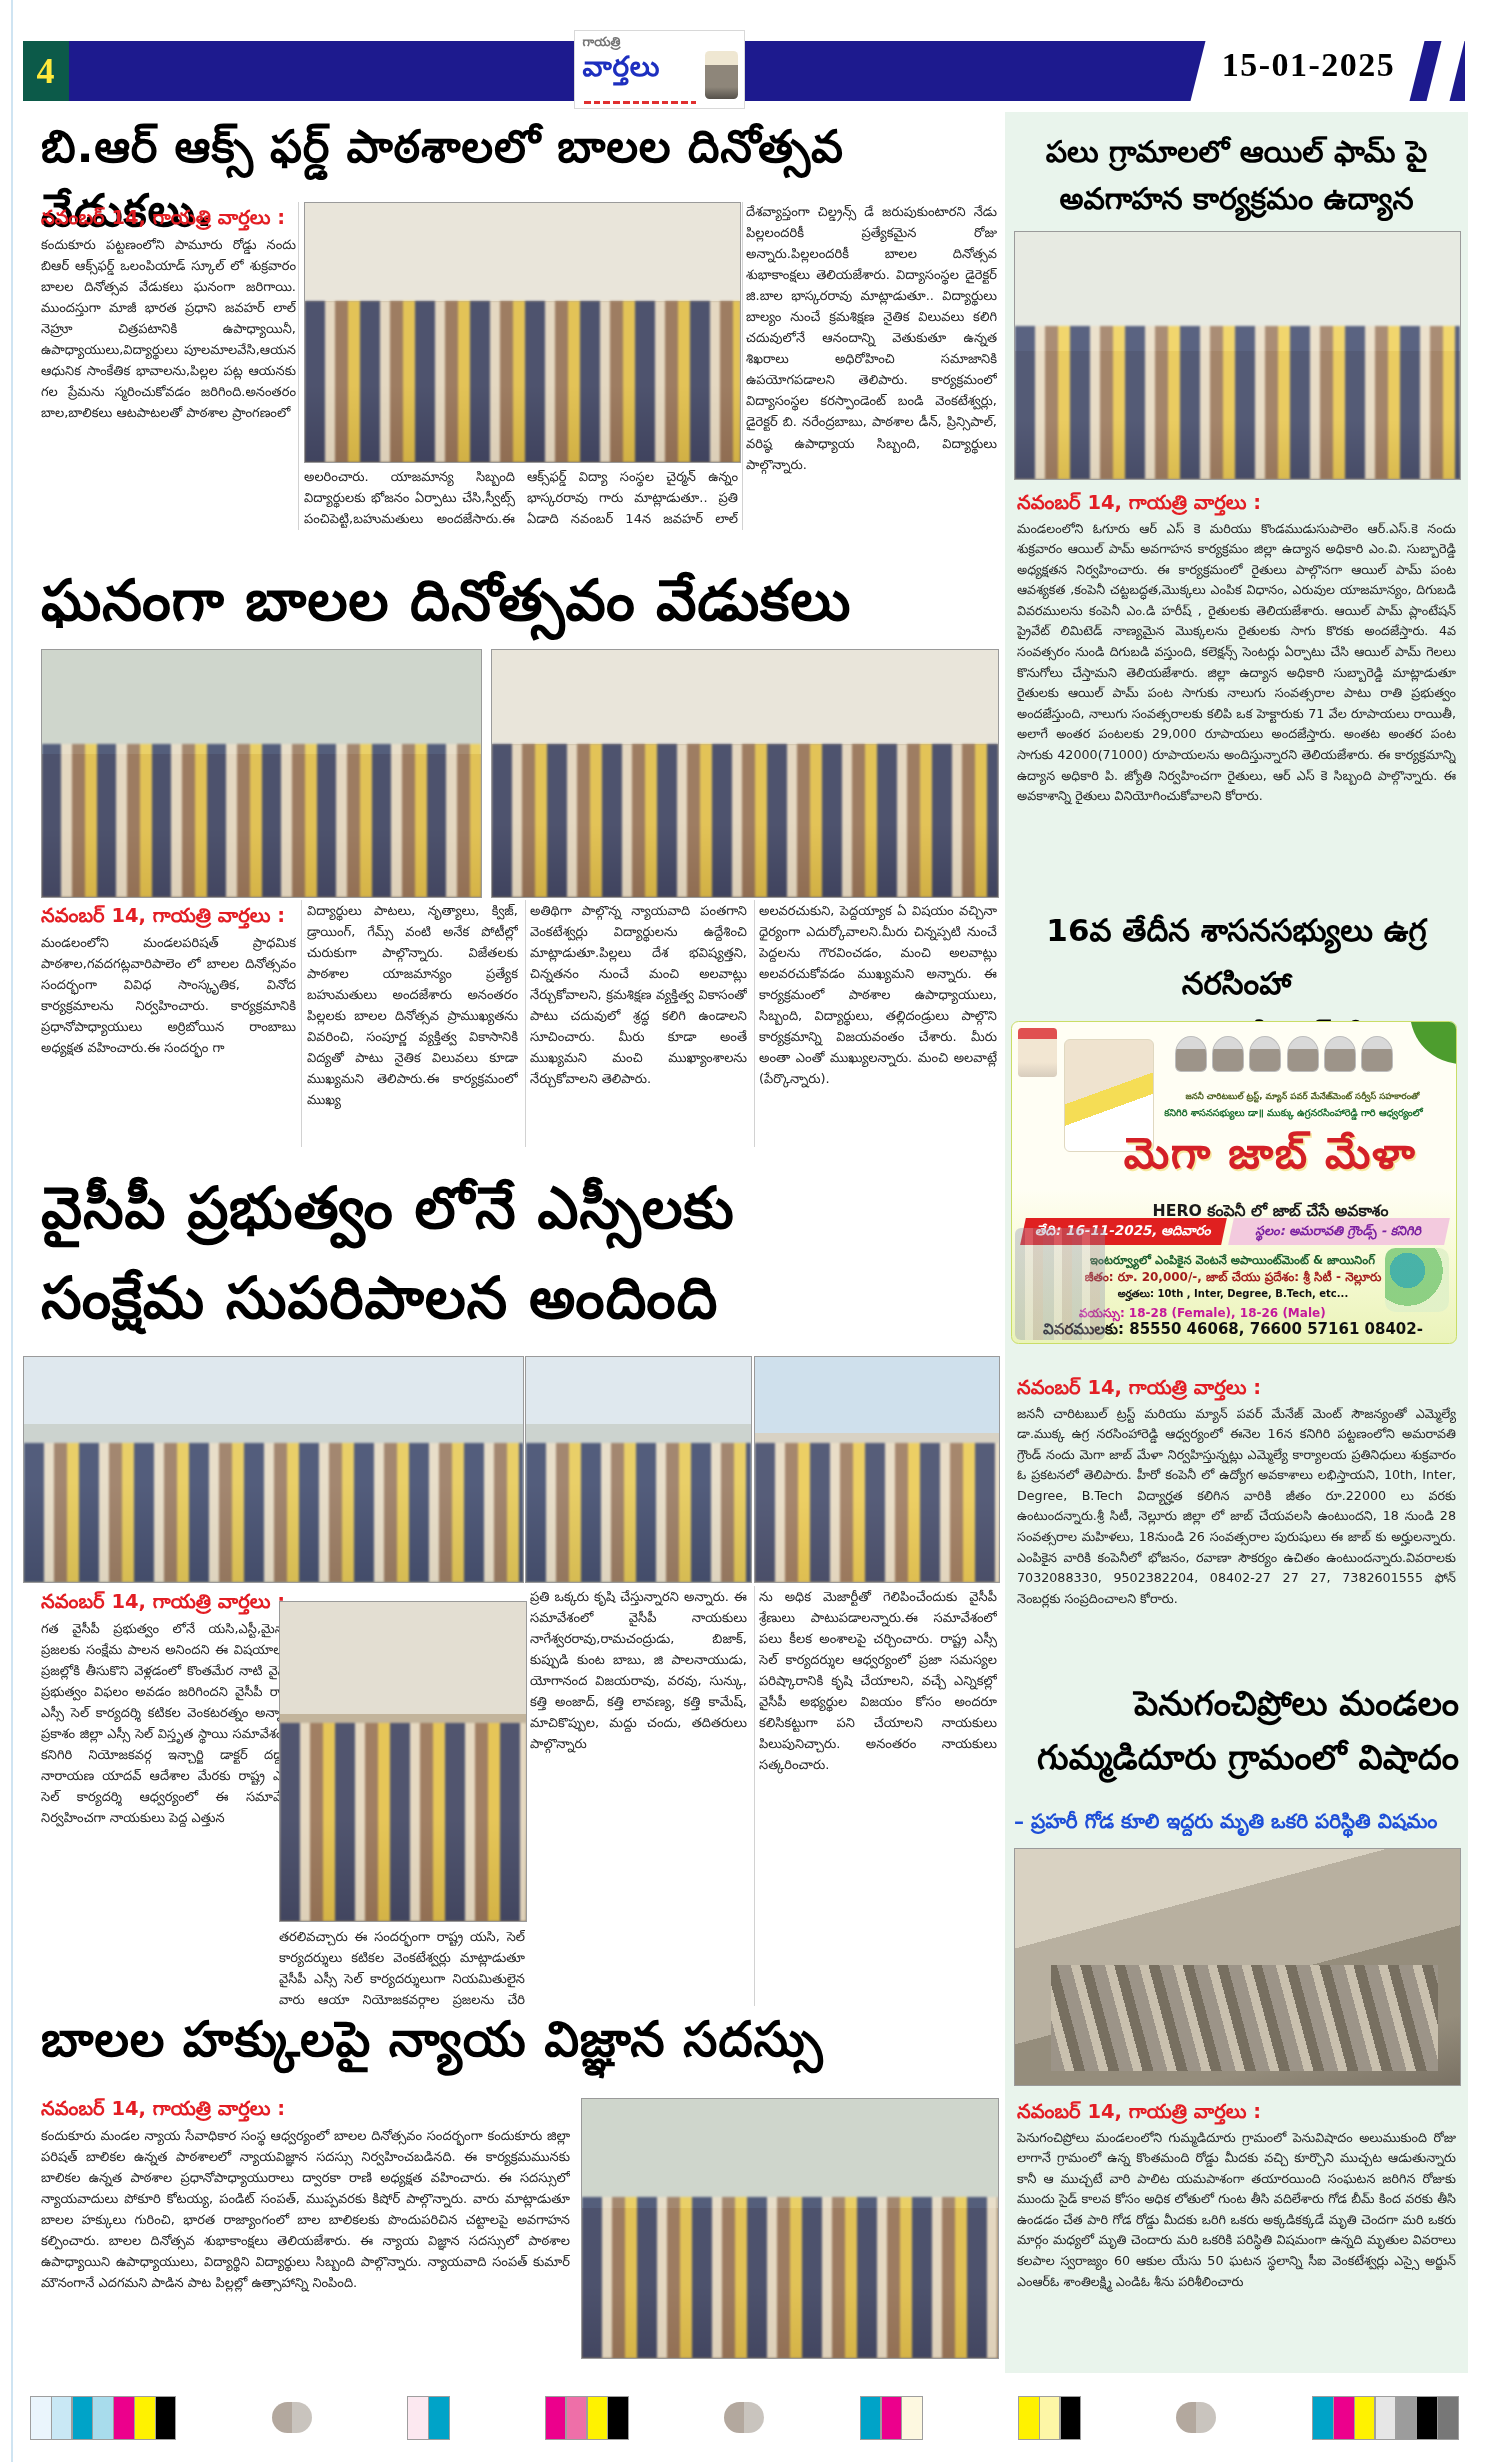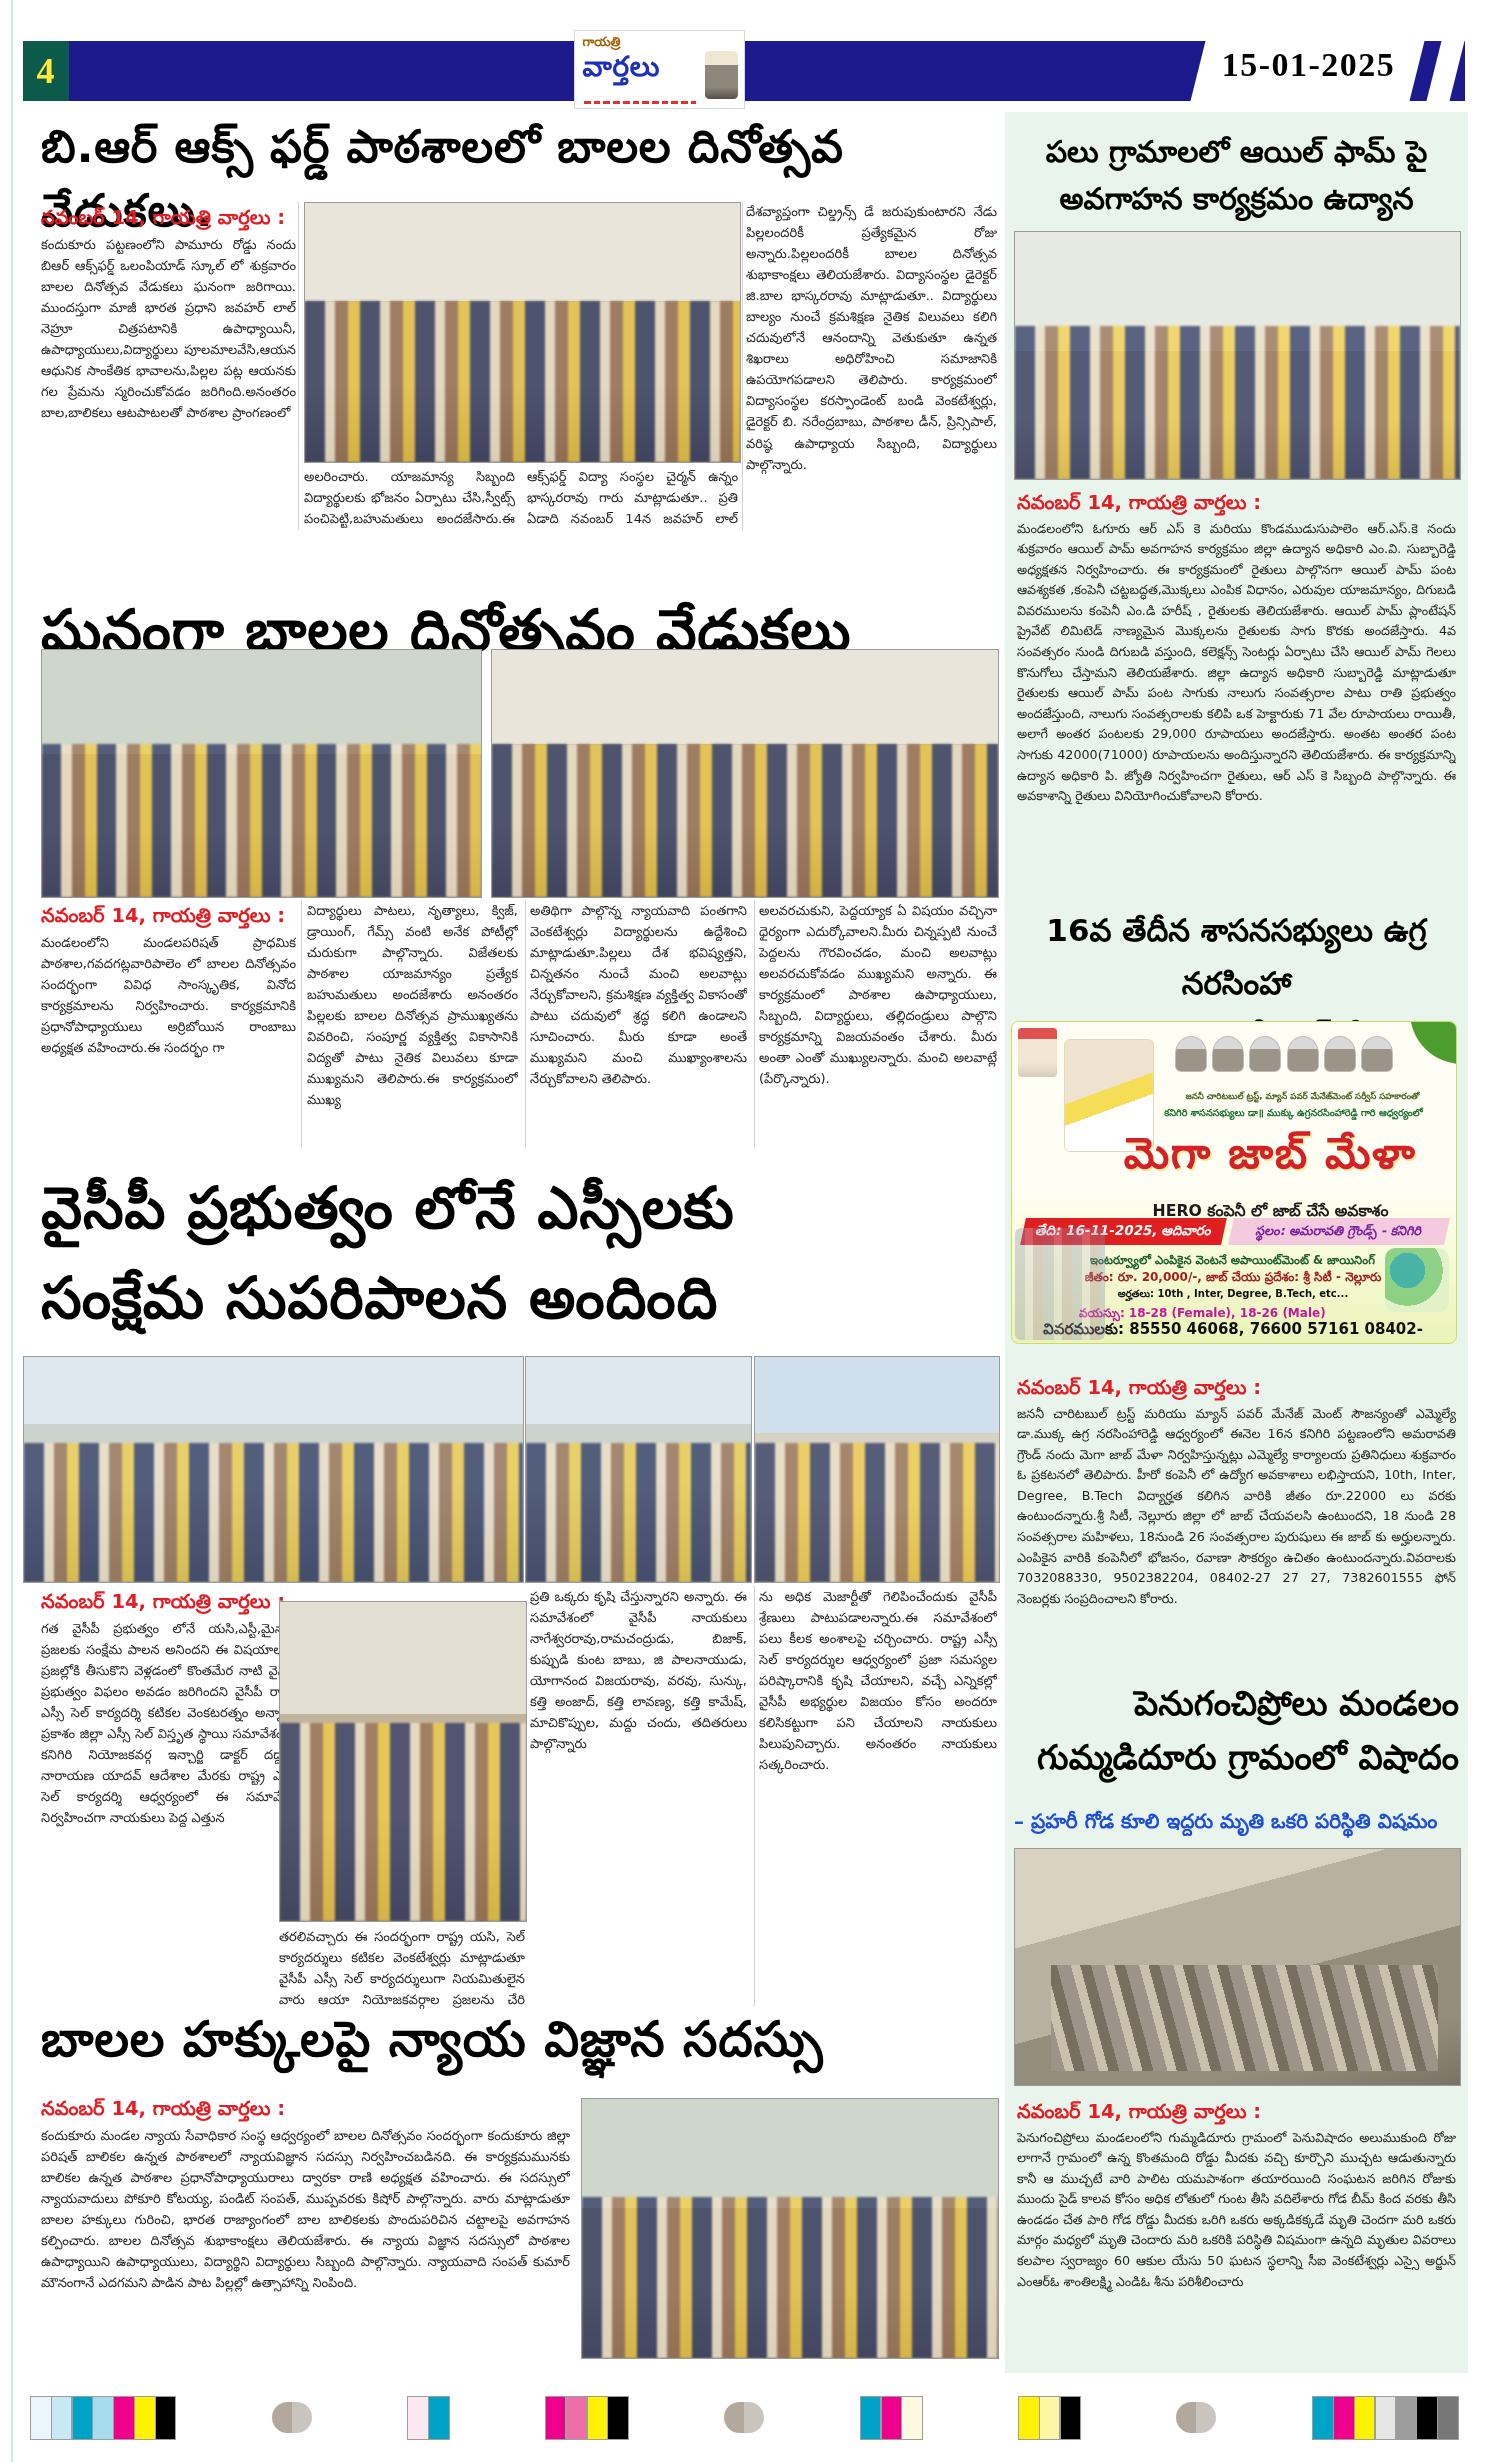--- a/index.html
+++ b/index.html
@@ -12,21 +12,21 @@
   .pagenum-box{left:22.5px;top:41px;width:46px;height:60px;background:#0c5a49;
                display:flex;align-items:center;justify-content:center;}
   .pagenum{color:#ffe93c;font-size:36px;font-weight:bold;font-family:"Liberation Serif",serif;}
   .navbar{left:69px;top:41px;width:1396px;height:60px;background:#1d1a8e;}
   .date-panel{left:1198px;top:41px;width:219px;height:60px;background:#ffffff;transform:skewX(-14deg);}
   .date-sliver{left:1434px;top:41px;width:22.5px;height:60px;background:#ffffff;transform:skewX(-14deg);}
   .date-text{left:1200px;top:46px;width:217px;text-align:center;font-family:"Liberation Serif",serif;
              font-weight:bold;font-size:34px;color:#000;letter-spacing:1.5px;}
   .masthead{left:574px;top:30px;width:171px;height:79px;background:#ffffff;border:0.7px solid #d8d8d8;
             text-align:left;padding:3px 7.5px;box-sizing:border-box;}
-  .masthead-top{color:#a16207;font-size:12.7px;font-weight:bold;}
+  .masthead-top{color:#737373;font-size:12.7px;font-weight:bold;}
   .masthead-main{color:#1d2fbf;font-size:28px;font-weight:900;line-height:1.05;letter-spacing:0.7px;}
   .masthead-fig{position:absolute;right:6px;top:19.5px;width:33px;height:48px;border-radius:4.5px;
                 background:linear-gradient(180deg,#efe7d2 0 30%,#8e867a 30% 75%,#55504a 100%);}
   .masthead-squiggle{position:absolute;left:9px;bottom:3.7px;width:112px;height:3.7px;
                 background:repeating-linear-gradient(90deg,#e03030 0 6.7px,transparent 6.7px 9.7px);}
 
   
   .headline{font-weight:900;color:#000;letter-spacing:0.7px;}
   .bodytxt{font-size:13px;line-height:1.62;text-align:justify;color:#222;overflow:hidden;}
   .bodytxt .dl{color:#e31e24;font-weight:bold;font-size:19.5px;}
@@ -131,21 +131,21 @@
       <div class="crowd"></div>
     </div>
 
   <div class="abs bodytxt" style="left:304px;top:466px;width:211px;height:64px;">అలరించారు. యాజమాన్య సిబ్బంది విద్యార్థులకు భోజనం ఏర్పాటు చేసి,స్వీట్స్ పంచిపెట్టి,బహుమతులు అందజేసారు.ఈ సందర్భంగా బి.ఆర్</div>
   <div class="abs bodytxt" style="left:527px;top:466px;width:211px;height:64px;">ఆక్స్‌ఫర్డ్ విద్యా సంస్థల చైర్మన్ ఉన్నం భాస్కరరావు గారు మాట్లాడుతూ.. ప్రతి ఏడాది నవంబర్ 14న జవహర్ లాల్ నెహ్రూ జయంతి సందర్భంగా</div>
 
   <div class="abs bodytxt" style="left:746px;top:201px;width:251px;height:330px;">దేశవ్యాప్తంగా చిల్డ్రన్స్ డే జరుపుకుంటారని నేడు పిల్లలందరికీ ప్రత్యేకమైన రోజు అన్నారు.పిల్లలందరికీ బాలల దినోత్సవ శుభాకాంక్షలు తెలియజేశారు. విద్యాసంస్థల డైరెక్టర్ జి.బాల భాస్కరరావు మాట్లాడుతూ.. విద్యార్థులు బాల్యం నుంచే క్రమశిక్షణ నైతిక విలువలు కలిగి చదువులోనే ఆనందాన్ని వెతుకుతూ ఉన్నత శిఖరాలు అధిరోహించి సమాజానికి ఉపయోగపడాలని తెలిపారు. కార్యక్రమంలో విద్యాసంస్థల కరస్పాండెంట్ బండి వెంకటేశ్వర్లు, డైరెక్టర్ బి. నరేంద్రబాబు, పాఠశాల డీన్, ప్రిన్సిపాల్, వరిష్ఠ ఉపాధ్యాయ సిబ్బంది, విద్యార్థులు పాల్గొన్నారు.</div>
   <div class="vr" style="left:298px;top:202px;height:328px;"></div>
   <div class="vr" style="left:742px;top:202px;height:328px;"></div>
 
-  <div class="abs headline" style="left:41px;top:567px;width:956px;font-size:57px;margin-top:30px;">ఘనంగా బాలల దినోత్సవం వేడుకలు</div>
+  <div class="abs headline" style="left:41px;top:567px;width:956px;font-size:57px;">ఘనంగా బాలల దినోత్సవం వేడుకలు</div>
 
   <div class="photo ph-class2" style="left:41px;top:649px;width:439px;height:247px;">
       <div class="crowd"></div>
     </div>
   <div class="photo ph-class" style="left:491px;top:649px;width:506px;height:247px;">
       <div class="crowd"></div>
     </div>
 
   <div class="abs bodytxt" style="left:41px;top:900px;width:255px;height:249px;">
     <span class="dl">నవంబర్ 14, గాయత్రి వార్తలు  :</span><br>

